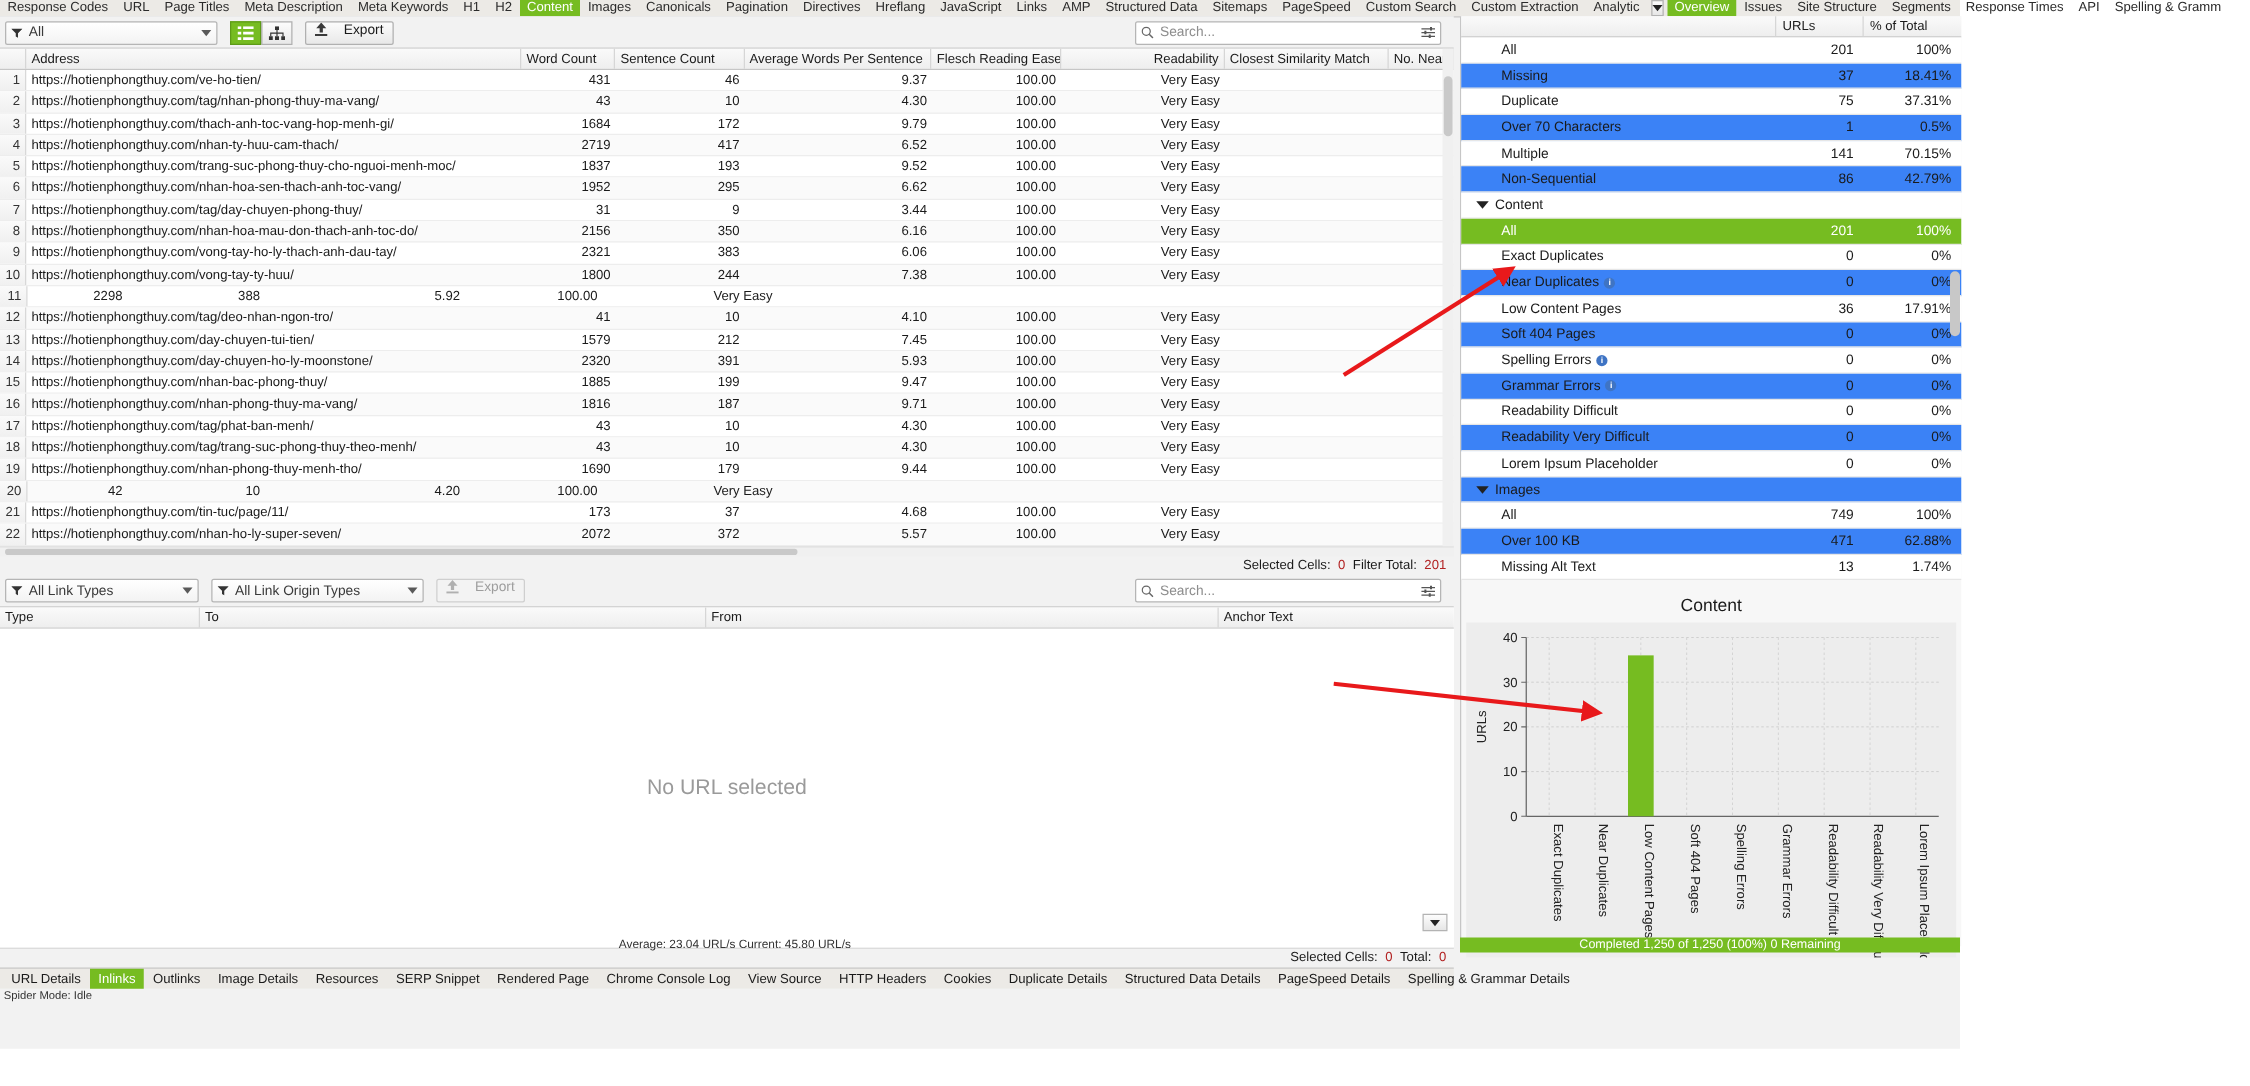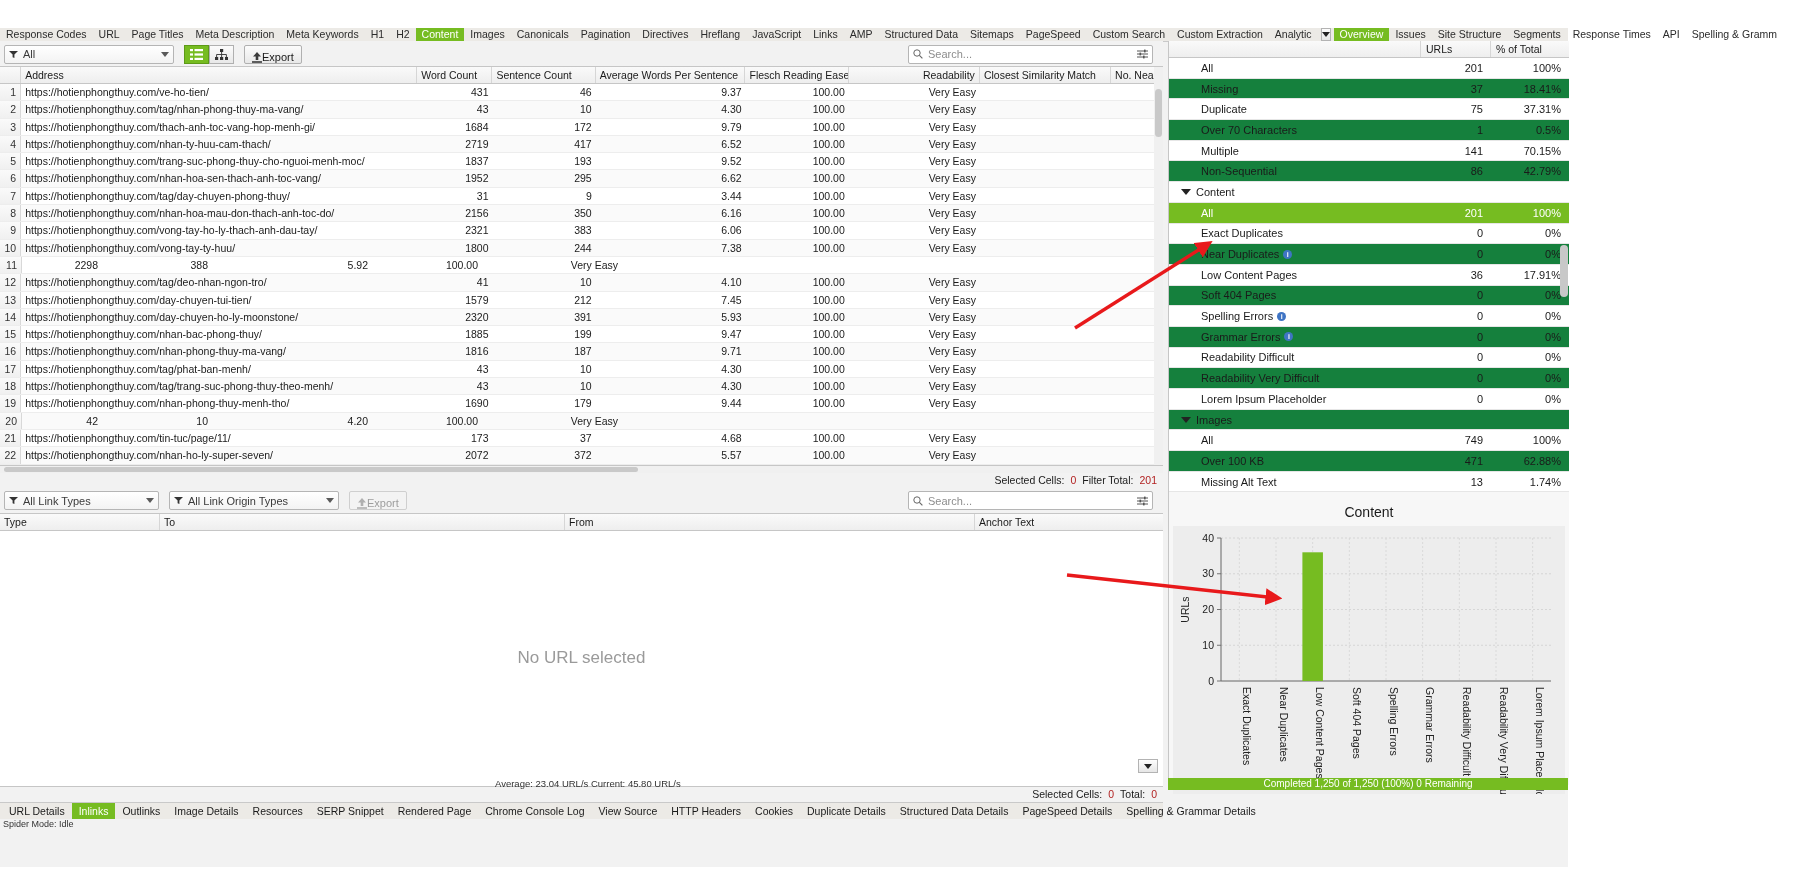--- a/index.html
+++ b/index.html
@@ -1,17 +1,17 @@
 <!DOCTYPE html>
 <html><head>
 <meta charset="utf-8">
 <style>
   html,body{margin:0;padding:0;background:#ffffff;}
   body{width:1800px;height:869px;font-family:"Liberation Sans",sans-serif;font-size:11px;color:#1a1a1a;overflow:hidden;}
-  #app{position:relative;width:1568px;height:839px;background:#f2f2f2;margin-top:28px;}
+  #app{position:relative;width:1568px;height:839px;background:#f2f2f2;}
 
   
   .topbar{display:flex;align-items:stretch;height:13px;background:#eceae6;border-bottom:1px solid #c9c9c9;}
   .ttabs{display:flex;align-items:center;flex:0 0 auto;height:13px;}
   .ttab{font-size:10.5px;padding:0 6px;line-height:13px;color:#2b2b2b;white-space:nowrap;cursor:default;}
   .ttab.sel{background:#76bc21;color:#ffffff;font-weight:normal;}
   .tdrop{width:18px;height:13px;border:1px solid #b3b3b3;background:linear-gradient(#fdfdfd,#e6e6e6);
          display:flex;align-items:center;justify-content:center;margin:0 3px;box-sizing:border-box;}
   .tdrop i{border-left:4px solid transparent;border-right:4px solid transparent;border-top:5px solid #222;display:block;}
 
@@ -20,22 +20,22 @@
   .ltoolbar{display:flex;align-items:center;height:25px;background:#f2f2f2;padding:3px 4px 2px 4px;box-sizing:border-box;}
   .filterbox{display:flex;align-items:center;width:170px;height:19px;border:1px solid #b5b5b5;border-radius:2px;
              background:linear-gradient(#ffffff,#f3f3f3);box-sizing:border-box;padding:0 4px;}
   .filterbox .lbl{flex:1;font-size:11px;color:#3a3a3a;padding-left:5px;}
   .caret{border-left:4px solid transparent;border-right:4px solid transparent;border-top:5px solid #5a5a5a;}
   .funnel{width:9px;height:9px;}
   .btngrp{display:flex;margin-left:10px;}
   .sqbtn{width:25px;height:19px;border:1px solid #b0b0b0;background:linear-gradient(#fcfcfc,#e8e8e8);
          display:flex;align-items:center;justify-content:center;box-sizing:border-box;}
   .sqbtn.on{background:#76bc21;border-color:#5d9a18;}
-  .expbtn{display:flex;align-items:flex-end;height:19px;border:1px solid #b0b0b0;border-radius:2px;
-          background:linear-gradient(#fcfcfc,#e8e8e8);margin-left:10px;padding:0 7px;font-size:11px;gap:0;box-sizing:border-box;}
+  .expbtn{display:flex;align-items:flex-start;height:19px;border:1px solid #b0b0b0;border-radius:2px;
+          background:linear-gradient(#fcfcfc,#e8e8e8);margin-left:10px;padding:0 7px;font-size:11px;gap:13px;box-sizing:border-box;}
   .expbtn.dis{color:#9d9d9d;border-color:#cfcfcf;background:#f3f3f3;}
 
   .searchwrap{margin-left:auto;display:flex;align-items:center;width:245px;height:19px;border:1px solid #b5b5b5;
               border-radius:2px;background:#fff;box-sizing:border-box;padding:0 4px;margin-right:6px;}
   .searchwrap .ph{flex:1;color:#8d8d8d;font-size:11px;padding-left:5px;}
 
   
   .grid{background:#fff;border-top:1px solid #c6c6c6;border-bottom:1px solid #c6c6c6;}
   .ghead{display:flex;height:16px;background:linear-gradient(#fafafa,#eeeeee);border-bottom:1px solid #c6c6c6;}
   .gh{font-size:10.5px;line-height:16px;padding:0 4px;border-right:1px solid #d6d6d6;box-sizing:border-box;
@@ -64,21 +64,21 @@
   .avgbar{position:absolute;left:495px;top:750px;font-size:9.5px;color:#333;}
 
   
   .rightpane{position:absolute;left:1168px;top:13px;width:400px;height:744px;background:#f7f7f7;
              border-left:1px solid #c6c6c6;}
   .rhead{display:flex;height:16px;background:linear-gradient(#fafafa,#eeeeee);border-bottom:1px solid #c6c6c6;}
   .rhead .sp{flex:1;border-right:1px solid #d6d6d6;}
   .rhead .hu{width:70px;text-align:left;font-size:10.5px;line-height:16px;padding-left:5px;border-right:1px solid #d6d6d6;box-sizing:border-box;}
   .rhead .hp{width:78px;text-align:left;font-size:10.5px;line-height:16px;padding-left:5px;box-sizing:border-box;}
   .trow{display:flex;height:19.7px;border-bottom:1px solid #e6e6e6;background:#fff;align-items:center;}
-  .trow.alt{background:#15803d;}
+  .trow.alt{background:#3b82f6;}
   .trow.sel{background:#76bc21;color:#fff;}
   .trow .lab{flex:1;font-size:11px;padding-left:32px;display:flex;align-items:center;gap:4px;white-space:nowrap;}
   .trow.group .lab{padding-left:12px;display:flex;align-items:center;gap:5px;font-size:11px;}
   .trow .u{width:70px;text-align:right;font-size:11px;padding-right:8px;box-sizing:border-box;}
   .trow .p{width:78px;text-align:right;font-size:11px;padding-right:8px;box-sizing:border-box;}
   .tri{border-left:5px solid transparent;border-right:5px solid transparent;border-top:6px solid #222;display:inline-block;}
   .infoi{display:inline-block;width:9px;height:9px;border-radius:50%;background:#3f74c4;color:#fff;font-size:7px;
          line-height:9px;text-align:center;font-weight:bold;}
   .rscroll{position:absolute;right:1px;top:16px;width:8px;height:420px;}
   .rscroll .thumb{position:absolute;top:188px;width:8px;height:52px;background:#c8c8c8;border-radius:4px;}

